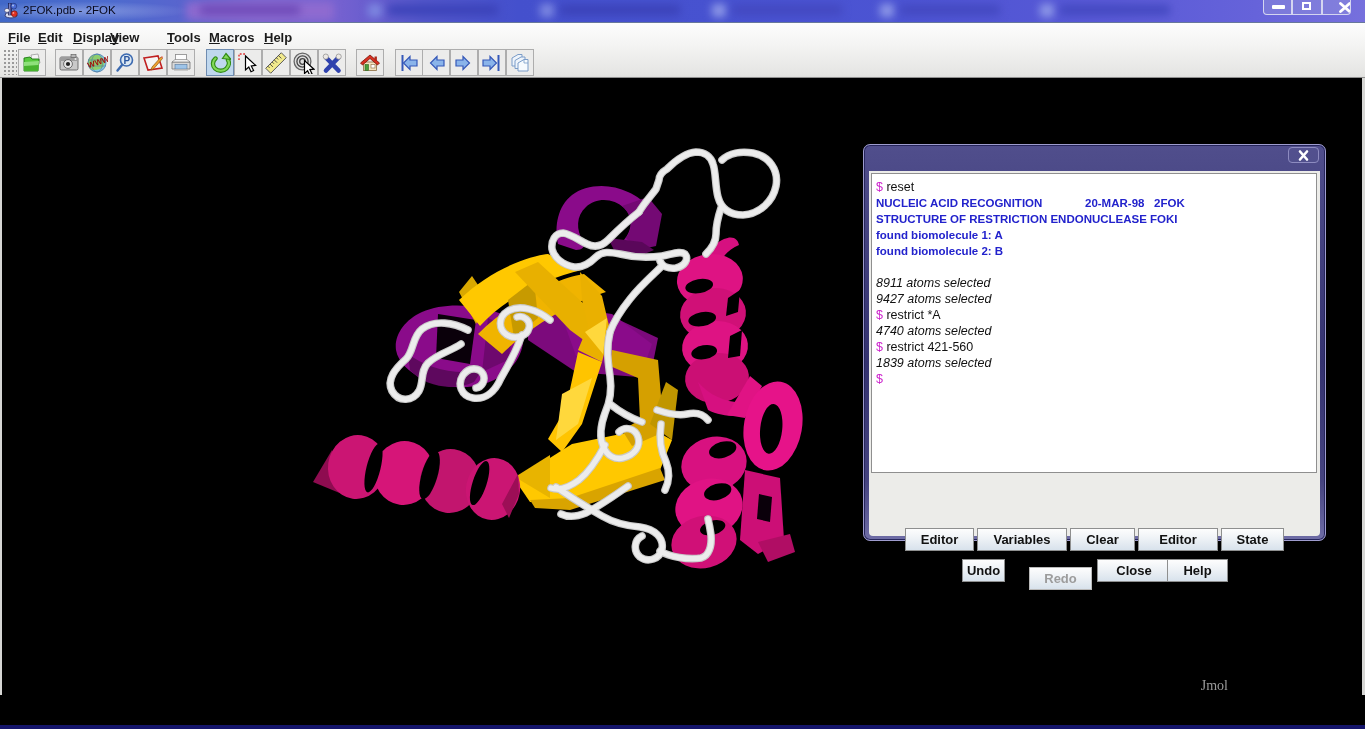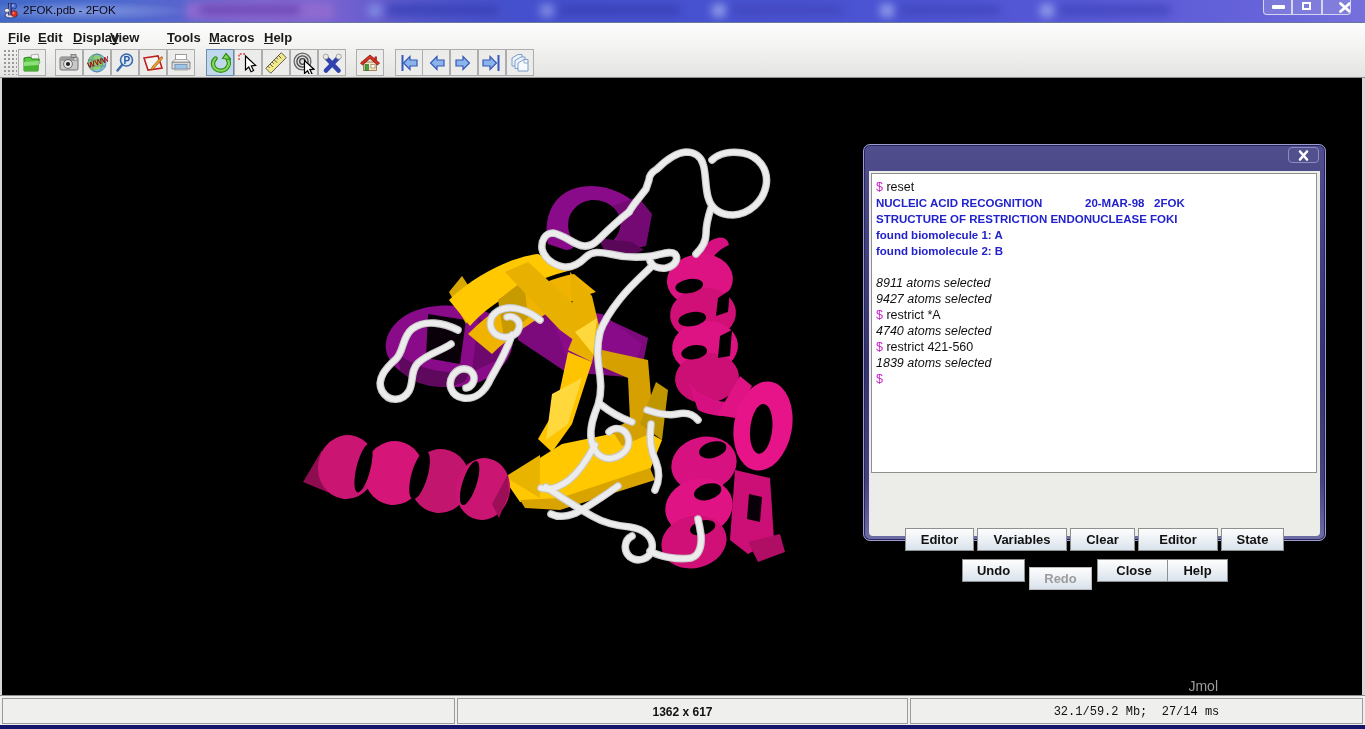--- a/index.html
+++ b/index.html
@@ -25,21 +25,21 @@
 #menubar span { position:absolute; top:3px; }
 #menubar u { text-decoration:underline; }
 #toolbar { position:absolute; left:0; top:25px; height:28px; width:1365px; }
 .grip { position:absolute; left:3px; top:1px; width:14px; height:26px;
   background-image:radial-gradient(#9a9a9a 1px, transparent 1.2px); background-size:4px 4px; }
 .tbtn { position:absolute; top:1px; width:28px; height:27px; background:#ececeb; border:1px solid #adadad; }
 .tbtn.sel { background:#c0d8ee; border:1px solid #6f8cb0; }
 .tbtn svg { position:absolute; left:2px; top:2px; }
 
 
-#viewport { position:absolute; left:2px; top:78px; width:1219px; height:617px; background:#000; overflow:hidden; }
+#viewport { position:absolute; left:12px; top:78px; width:1219px; height:617px; background:#000; overflow:hidden;font-family:Liberation Serif, serif; }
 #edgeL { position:absolute; left:0; top:78px; width:2px; height:617px; background:#d6d6d4; }
 #edgeR { position:absolute; left:1362px; top:78px; width:3px; height:617px; background:#d6d6d4; }
 #jmollabel { position:absolute; right:3px; bottom:1px; color:#9b9b9b; font-size:14px; }
 
 
 #statusbar { position:absolute; left:0px; top:695px; width:1365px; height:30px;
   background:#eeeeec; border-top:1px solid #8f8f8f; }
 .scell { position:absolute; top:2px; height:26px; border:1px solid #9b9b9b; background:#efefed; }
 #sc1 { left:2px; width:453px; }
 #sc2 { left:457px; width:451px; text-align:center; font-size:12px; font-weight:bold; line-height:26px; color:#111; }
@@ -380,26 +380,21 @@
 <span class="m">$</span> restrict *A
 <span class="i">4740 atoms selected</span>
 <span class="m">$</span> restrict 421-560
 <span class="i">1839 atoms selected</span>
 <span class="m">$</span></div>
       <div class="cbtn" style="left:36px;top:310px;width:69px">Editor</div>
       <div class="cbtn" style="left:108px;top:310px;width:90px">Variables</div>
       <div class="cbtn" style="left:201px;top:310px;width:65px">Clear</div>
       <div class="cbtn" style="left:269px;top:310px;width:80px">Editor</div>
       <div class="cbtn" style="left:352px;top:310px;width:63px">State</div>
-      <div class="cbtn" style="left:93px;top:341px;width:63px">Undo</div>
+      <div class="cbtn" style="left:93px;top:341px;width:43px">Undo</div>
       <div class="cbtn dis" style="left:160px;top:349px;width:63px">Redo</div>
       <div class="cbtn" style="left:228px;top:341px;width:74px">Close</div>
       <div class="cbtn" style="left:298px;top:341px;width:61px">Help</div>
     </div>
   </div>
 
-  <div id="statusbar">
-    <div class="scell" id="sc1"></div>
-    <div class="scell" id="sc2">1362 x 617</div>
-    <div class="scell" id="sc3">32.1/59.2 Mb;&nbsp;&nbsp;27/14 ms</div>
-  </div>
   <div id="bottomborder"></div>
 </div>
 
 </body></html>

